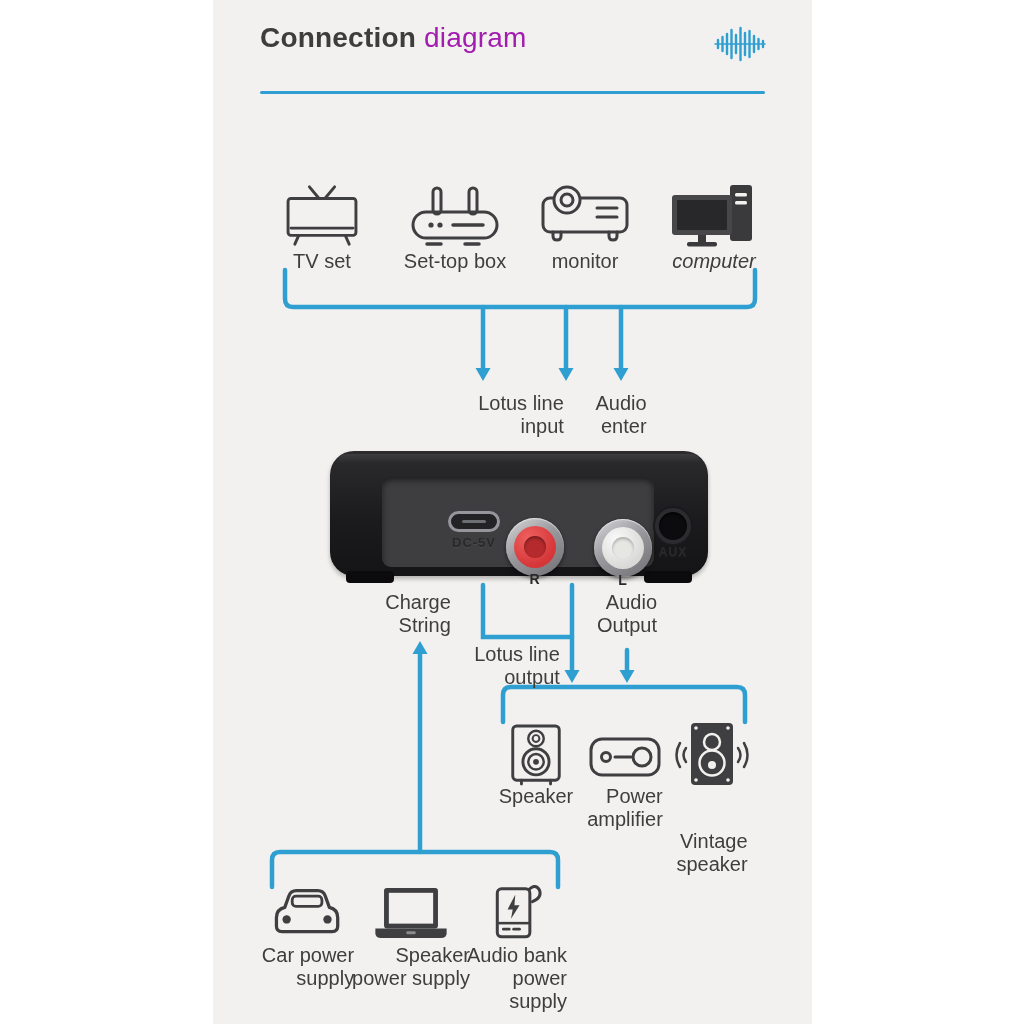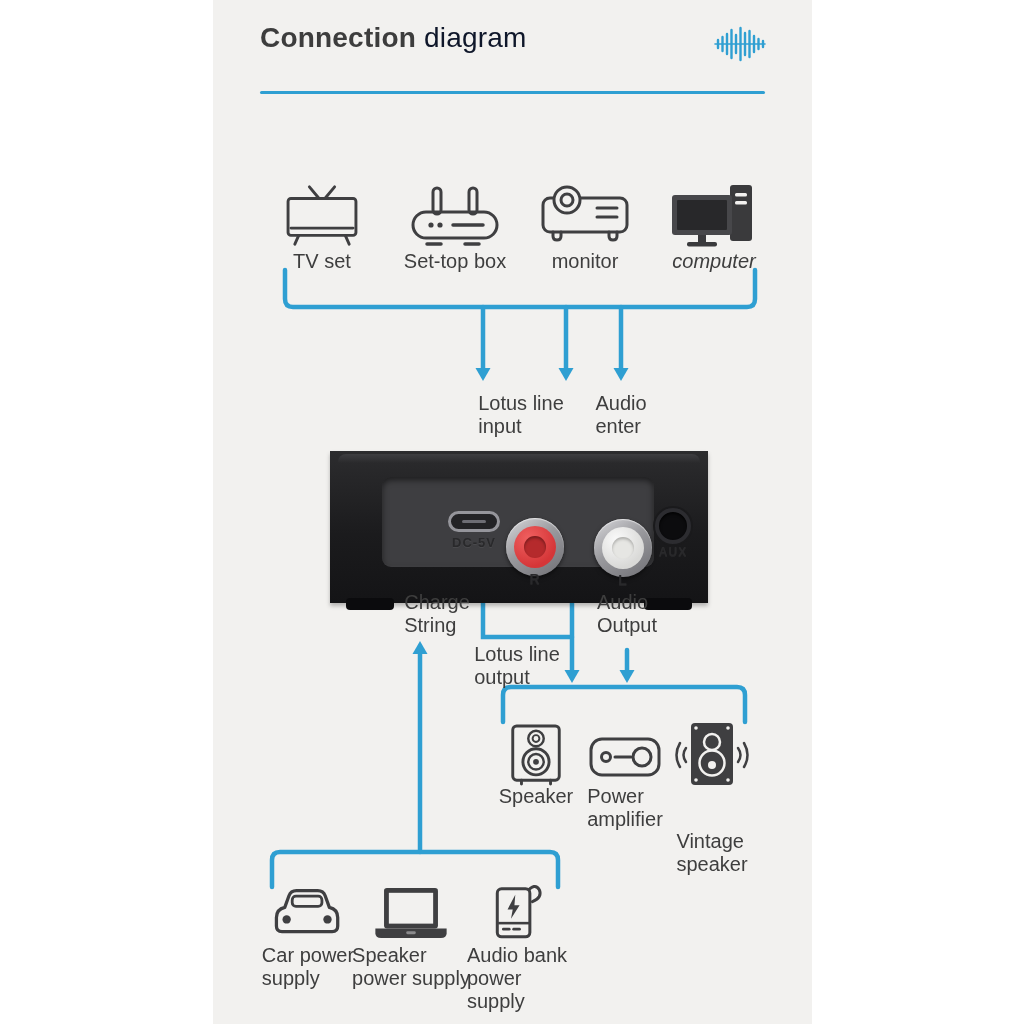--- a/index.html
+++ b/index.html
@@ -11,38 +11,38 @@
   .content-panel{
     position:absolute;left:213px;top:0;width:599px;height:1024px;
     background:#f2f1ef;
   }
   
   .title{
     position:absolute;left:260px;top:22px;font-size:28px;color:#3d3d3d;
     letter-spacing:.2px;white-space:nowrap;
   }
   .title .bold{font-weight:700;}
-  .title .light{font-weight:400;color:#0f172a;}
+  .title .light{font-weight:400;color:#a21caf;}
   .title-underline{
     position:absolute;left:260px;top:91px;width:505px;height:3px;
     background:#2f9fd2;border-radius:2px;
   }
   .wave-icon{position:absolute;left:714px;top:26px;}
   
   .label{
-    position:absolute;transform:translateX(-50%);text-align:left;
+    position:absolute;transform:translateX(-50%);text-align:right;
     font-size:20px;color:#3e3e3e;white-space:pre-line;line-height:1.16;
   }
   .icon{position:absolute;transform:translateX(-50%);}
   .connectors{position:absolute;left:0;top:0;pointer-events:none;}
   
   .device{
-    position:absolute;left:330px;top:451px;width:378px;height:152px;
+    position:absolute;left:330px;top:451px;width:378px;height:125px;
     background:linear-gradient(180deg,#2c2c2e 0%,#1b1b1d 55%,#141416 100%);
-    border-radius:0;box-shadow:0 3px 4px rgba(0,0,0,.25);
+    border-radius:24px;box-shadow:0 3px 4px rgba(0,0,0,.25);
   }
   .device-toprim{
     position:absolute;left:8px;top:3px;right:8px;height:9px;
     background:linear-gradient(180deg,#3d3d40,rgba(61,61,64,0));
     border-radius:8px 8px 0 0;
   }
   .device-foot{
     position:absolute;bottom:-7px;width:48px;height:12px;background:#0b0b0d;
     border-radius:4px;
   }
@@ -213,21 +213,21 @@
         <div class="rca-mid">
             <div class="rca-core"></div>
           </div>
       </div>
       <div class="engraved" style="left:241px;top:95px;font-size:14px;">L</div>
       <div class="aux-port"></div>
       <div class="engraved" style="left:291px;top:68px;font-size:12px;">AUX</div>
     </div>
   </div>
 
-  <div class="label" style="left:418px;top:591px;margin-left:19px;">Charge
+  <div class="label" style="left:418px;top:591px;">Charge
 String</div>
   <div class="label" style="left:627px;top:591px;">Audio
 Output</div>
   <div class="label" style="left:517px;top:643px;">Lotus line
 output</div>
 
   <svg class="icon" style="left:536px;top:724px;" width="54" height="62" viewBox="0 0 54 64">
     <g stroke="#3f3f41" fill="none" stroke-linecap="round">
       <rect x="3" y="2" width="48" height="56" rx="4" stroke-width="3"></rect>
       <circle cx="27" cy="15" r="8" stroke-width="2.5"></circle>

